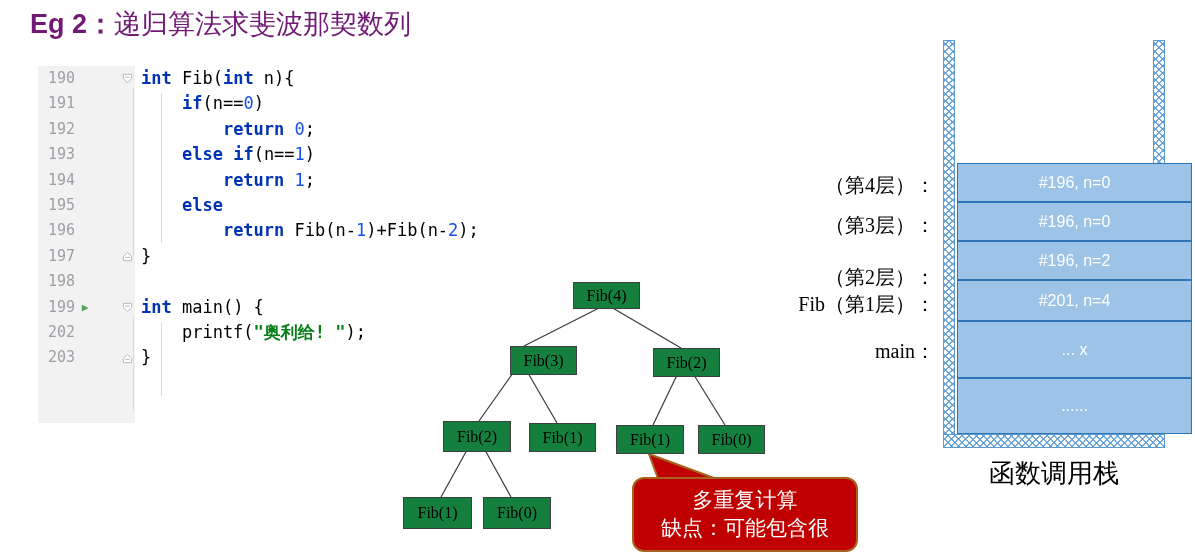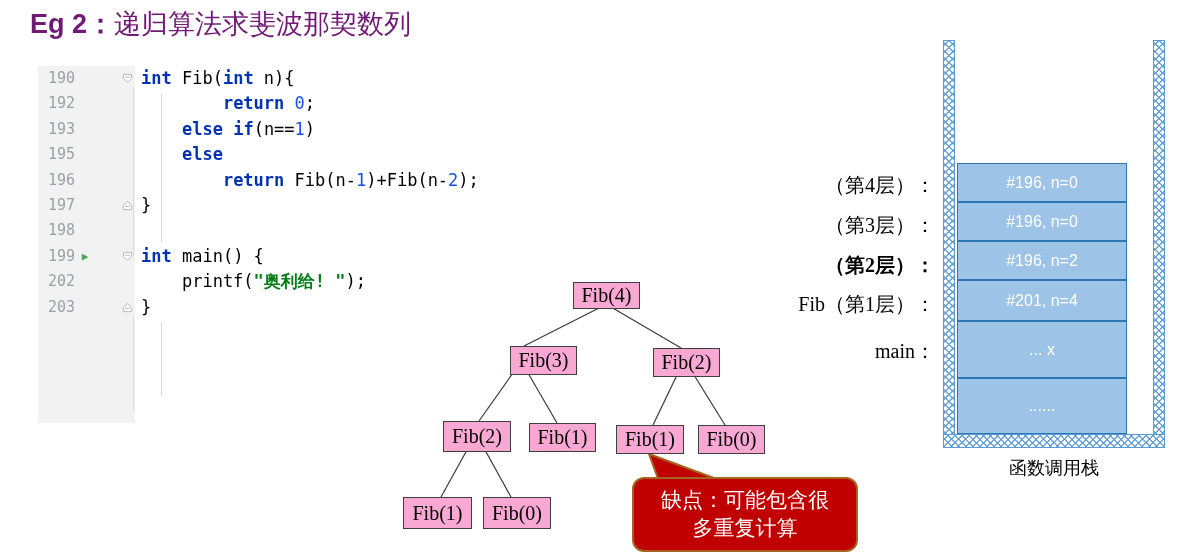--- a/index.html
+++ b/index.html
@@ -23,59 +23,61 @@
   .ct{padding-left:6px;color:#000;}
   .kw{color:#0033B3;font-weight:700;}
   .num{color:#1750EB;}
   .cm{color:#8C8C8C;}
   .str{color:#067D17;font-weight:700;}
   .pl{color:#000;}
   .vguide{position:absolute;width:1px;background:#dcdcdc;}
 
   
   #overlay{position:absolute;left:0;top:0;width:1195px;height:560px;pointer-events:none;}
-  .tn{position:absolute;border:1px solid #3f3f3f;background:#f9a8d4;color:#000;
-      font-family:"Liberation Serif",serif;font-size:20px;
+  .tn{position:absolute;border:1px solid #3f3f3f;background:#15803d;color:#000;
+      font-family:"Liberation Serif",serif;font-size:16px;
       display:flex;align-items:center;justify-content:center;z-index:2;}
 
   
   .callout{position:absolute;left:632px;top:477px;width:226px;height:75px;box-sizing:border-box;
            background:#C00000;border:2px solid #A5641E;border-radius:12px;color:#fff;
            font-family:"Liberation Serif",serif;font-size:21px;line-height:28px;
            text-align:center;padding-top:7px;z-index:3;}
 
   
   .wall{position:absolute;box-sizing:border-box;border:1px solid #5B9BD5;
         background:
           repeating-linear-gradient(45deg, rgba(91,155,213,.85) 0 1.4px, transparent 1.4px 5px),
           repeating-linear-gradient(-45deg, rgba(91,155,213,.85) 0 1.4px, transparent 1.4px 5px),
           #fff;}
-  .frame{position:absolute;left:957px;width:170px;box-sizing:border-box;
+  .frame{position:absolute;left:957px;width:235px;box-sizing:border-box;
          background:#9DC3E6;border:1.5px solid #2E75B6;color:#fff;font-size:16px;
          display:flex;align-items:center;justify-content:center;z-index:2;}
   .slb{position:absolute;right:260px;text-align:center;font-size:20px;color:#000;
        font-family:"Liberation Serif",serif;white-space:nowrap;}
   .scap{position:absolute;left:943px;top:456px;width:222px;text-align:center;
-        font-family:"Liberation Serif",serif;font-size:18px;color:#000;}
+        font-family:"Liberation Serif",serif;font-size:26px;color:#000;}
 </style>
 </head>
 <body>
 
 <div class="title">
   <span class="tp">Eg 2：</span><span class="tt">递归算法求斐波那契数列</span>
 </div>
 
 <div id="editor">
   <div id="code-lines">
       <div class="cl"><span class="ln">190</span><span class="ga"></span><span class="gf"><svg width="11" height="11" viewBox="0 0 12 12">
             <path d="M1.5,1.5 h9 v4.5 l-4.5,4.5 -4.5,-4.5 z" fill="#fff" stroke="#b5b5b5"></path>
             <line x1="3.5" y1="4.5" x2="8.5" y2="4.5" stroke="#b5b5b5"></line>
           </svg></span><span class="ct"><span class="kw">int</span><span class="pl"> Fib(</span><span class="kw">int</span><span class="pl"> n){</span></span></div>
+      <div class="cl"><span class="ln">191</span><span class="ga"></span><span class="gf"></span><span class="ct"><span class="pl">    </span><span class="kw">if</span><span class="pl">(n==</span><span class="num">0</span><span class="pl">)</span></span></div>
       <div class="cl"><span class="ln">192</span><span class="ga"></span><span class="gf"></span><span class="ct"><span class="pl">        </span><span class="kw">return</span><span class="pl"> </span><span class="num">0</span><span class="pl">;</span></span></div>
       <div class="cl"><span class="ln">193</span><span class="ga"></span><span class="gf"></span><span class="ct"><span class="pl">    </span><span class="kw">else</span><span class="pl"> </span><span class="kw">if</span><span class="pl">(n==</span><span class="num">1</span><span class="pl">)</span></span></div>
+      <div class="cl"><span class="ln">194</span><span class="ga"></span><span class="gf"></span><span class="ct"><span class="pl">        </span><span class="kw">return</span><span class="pl"> </span><span class="num">1</span><span class="pl">;</span></span></div>
       <div class="cl"><span class="ln">195</span><span class="ga"></span><span class="gf"></span><span class="ct"><span class="pl">    </span><span class="kw">else</span></span></div>
       <div class="cl"><span class="ln">196</span><span class="ga"></span><span class="gf"></span><span class="ct"><span class="pl">        </span><span class="kw">return</span><span class="pl"> Fib(n-</span><span class="num">1</span><span class="pl">)+Fib(n-</span><span class="num">2</span><span class="pl">);</span></span></div>
       <div class="cl"><span class="ln">197</span><span class="ga"></span><span class="gf"><svg width="11" height="11" viewBox="0 0 12 12">
             <path d="M1.5,10.5 h9 v-4.5 l-4.5,-4.5 -4.5,4.5 z" fill="#fff" stroke="#b5b5b5"></path>
             <line x1="3.5" y1="7" x2="8.5" y2="7" stroke="#b5b5b5"></line>
           </svg></span><span class="ct"><span class="pl">}</span></span></div>
       <div class="cl"><span class="ln">198</span><span class="ga"></span><span class="gf"></span><span class="ct"></span></div>
       <div class="cl"><span class="ln">199</span><span class="ga"><span class="run">▶</span></span><span class="gf"><svg width="11" height="11" viewBox="0 0 12 12">
             <path d="M1.5,1.5 h9 v4.5 l-4.5,4.5 -4.5,-4.5 z" fill="#fff" stroke="#b5b5b5"></path>
             <line x1="3.5" y1="4.5" x2="8.5" y2="4.5" stroke="#b5b5b5"></line>
@@ -110,34 +112,34 @@
 <div class="tn" style="left:510px;top:346px;width:65px;height:27px;">Fib(3)</div>
 <div class="tn" style="left:653px;top:348px;width:65px;height:27px;">Fib(2)</div>
 <div class="tn" style="left:443px;top:421px;width:66px;height:29px;">Fib(2)</div>
 <div class="tn" style="left:529px;top:423px;width:65px;height:27px;">Fib(1)</div>
 <div class="tn" style="left:616px;top:425px;width:66px;height:27px;">Fib(1)</div>
 <div class="tn" style="left:698px;top:425px;width:65px;height:27px;">Fib(0)</div>
 <div class="tn" style="left:403px;top:497px;width:67px;height:30px;">Fib(1)</div>
 <div class="tn" style="left:483px;top:497px;width:66px;height:30px;">Fib(0)</div>
 
 <div class="callout">
+  <div>多重复计算</div>
   <div>缺点：可能包含很</div>
-  <div>多重复计算</div>
 </div>
 
 <div class="wall" style="left:943px;top:40px;width:12px;height:408px;"></div>
 <div class="wall" style="left:1153px;top:40px;width:12px;height:408px;"></div>
 <div class="wall" style="left:943px;top:434px;width:222px;height:14px;"></div>
 
 <div class="frame" style="top:163px;height:39px;">#196, n=0</div>
 <div class="frame" style="top:202px;height:39px;">#196, n=0</div>
 <div class="frame" style="top:241px;height:39px;">#196, n=2</div>
 <div class="frame" style="top:280px;height:41px;">#201, n=4</div>
 <div class="frame" style="top:321px;height:57px;">... x</div>
 <div class="frame" style="top:378px;height:56px;">......</div>
 
 <div class="slb" style="top:172px;">（第4层）：</div>
 <div class="slb" style="top:212px;">（第3层）：</div>
-<div class="slb" style="top:252px;font-weight:bold;">（第2层）：</div>
+<div class="slb" style="top:264px;">（第2层）：</div>
 <div class="slb" style="top:291px;">Fib（第1层）：</div>
 <div class="slb" style="top:338px;">main：</div>
 
 <div class="scap">函数调用栈</div>
 
 </body></html>

